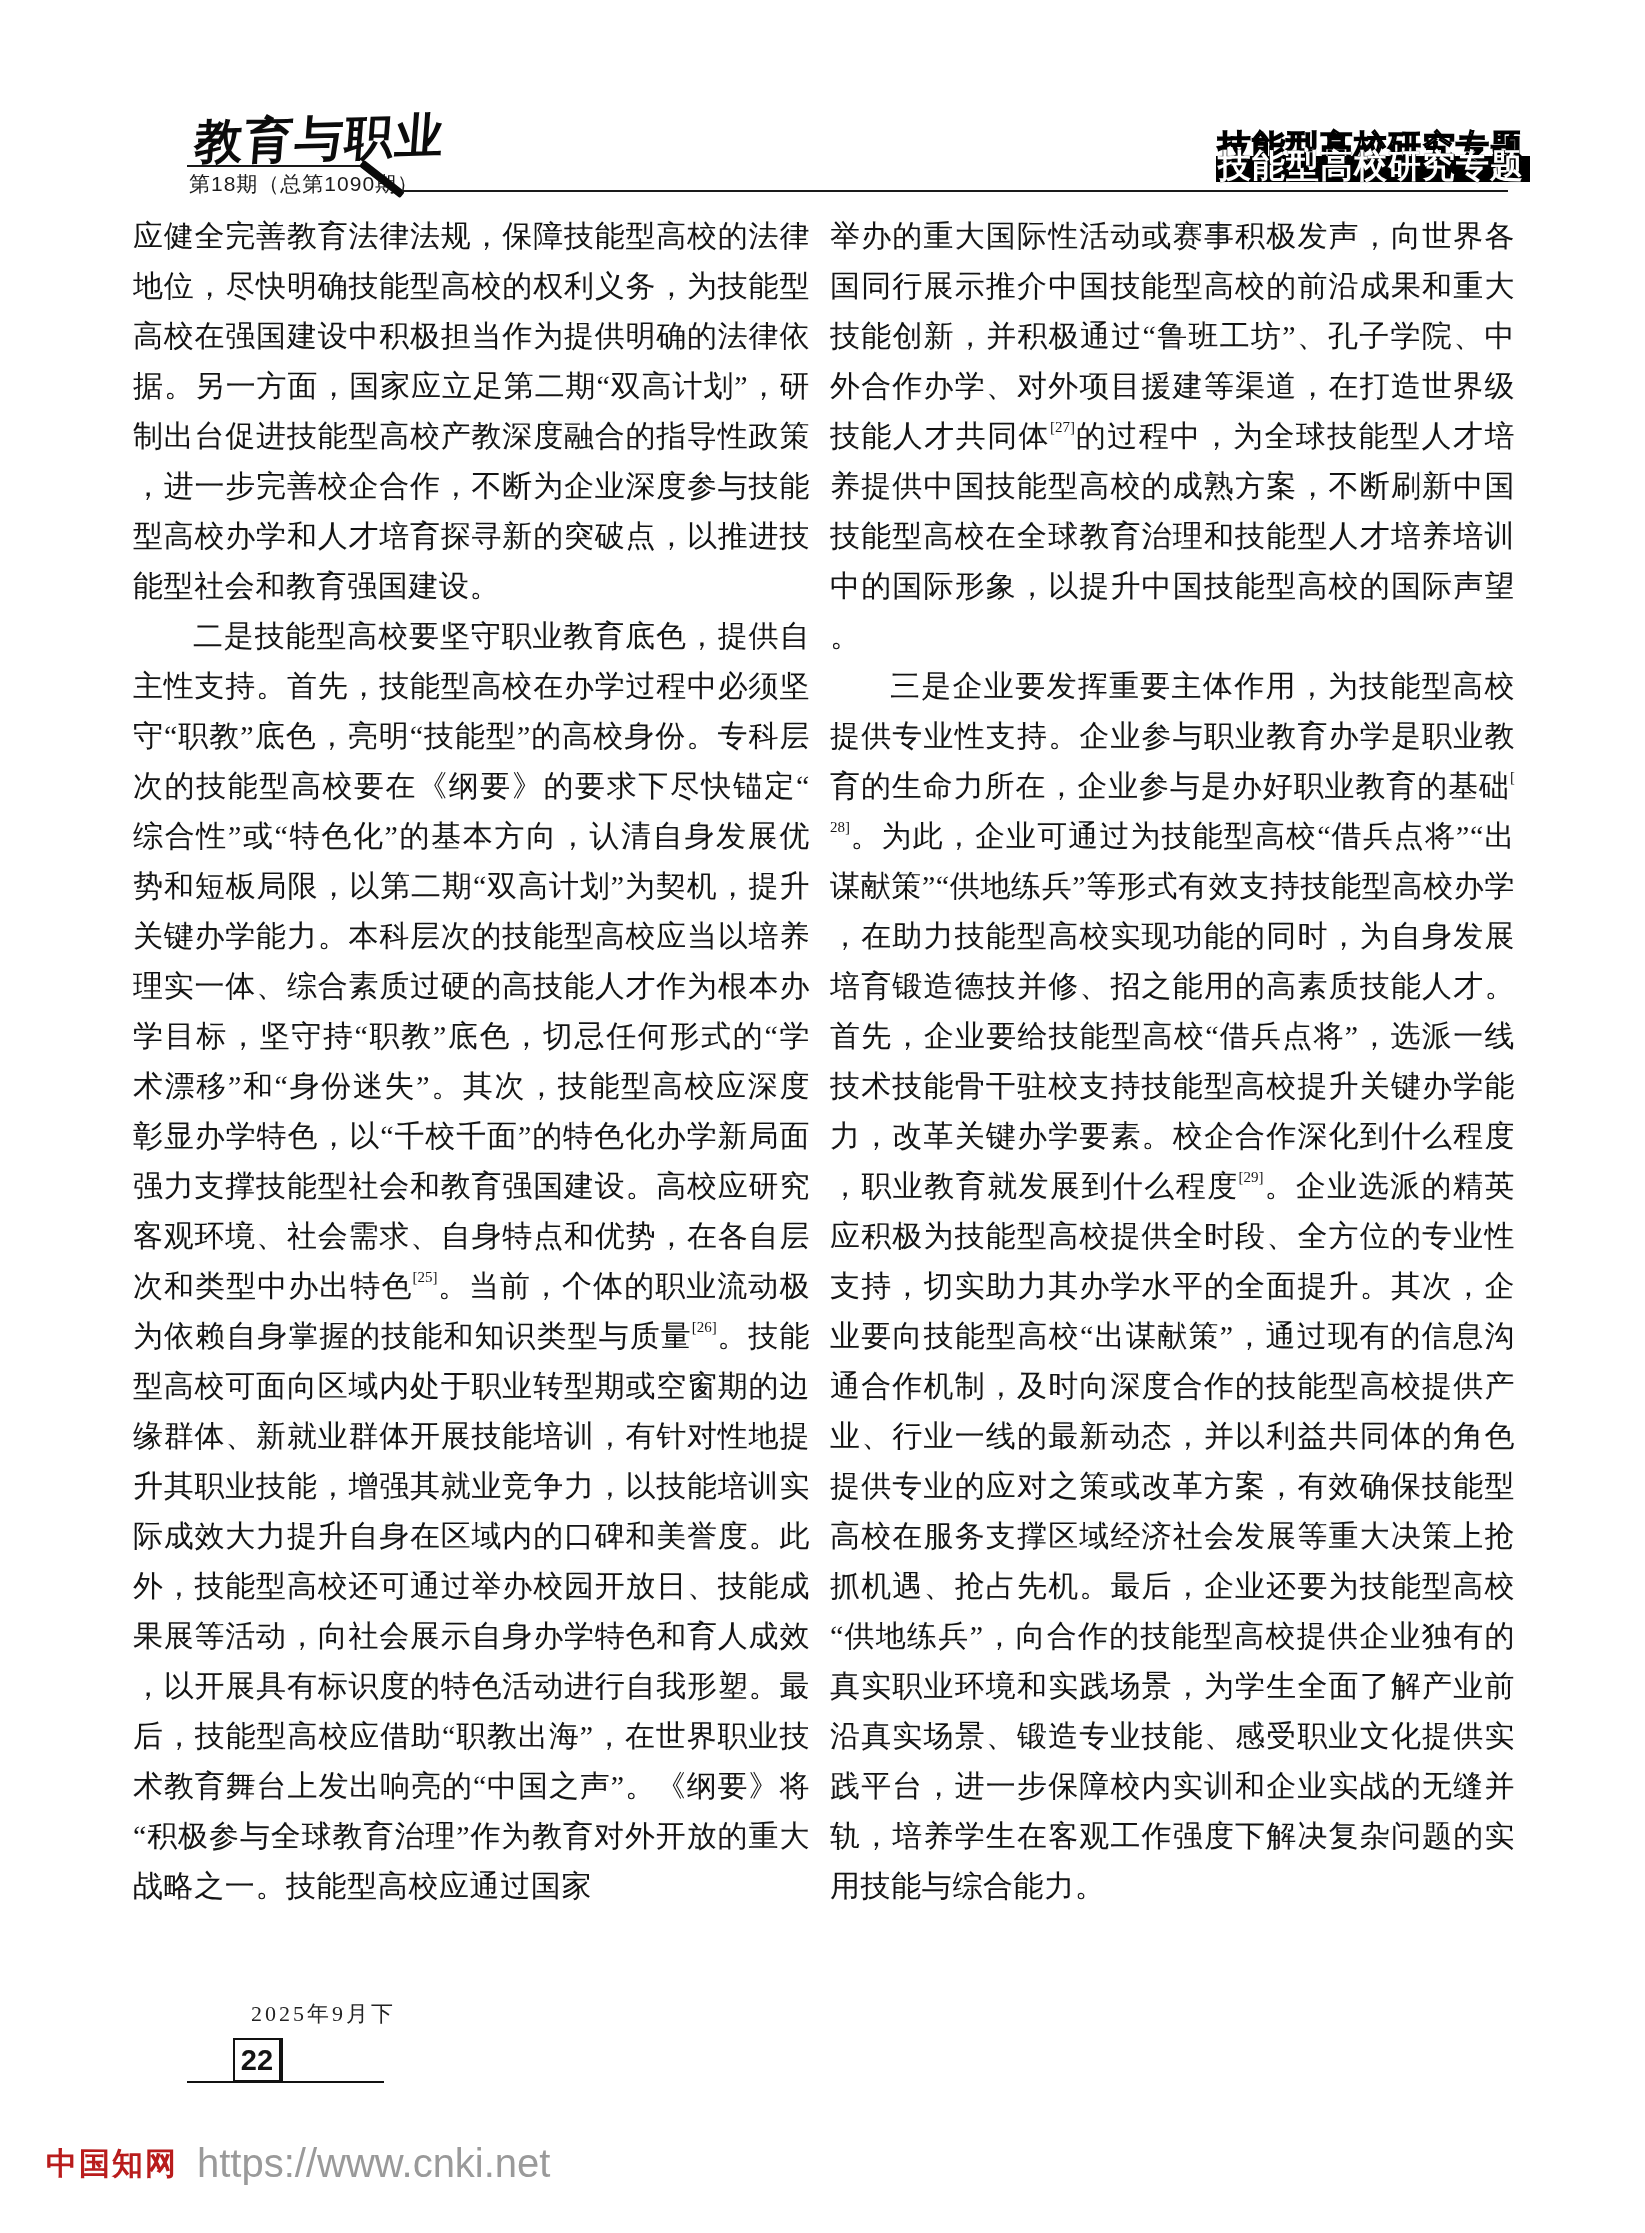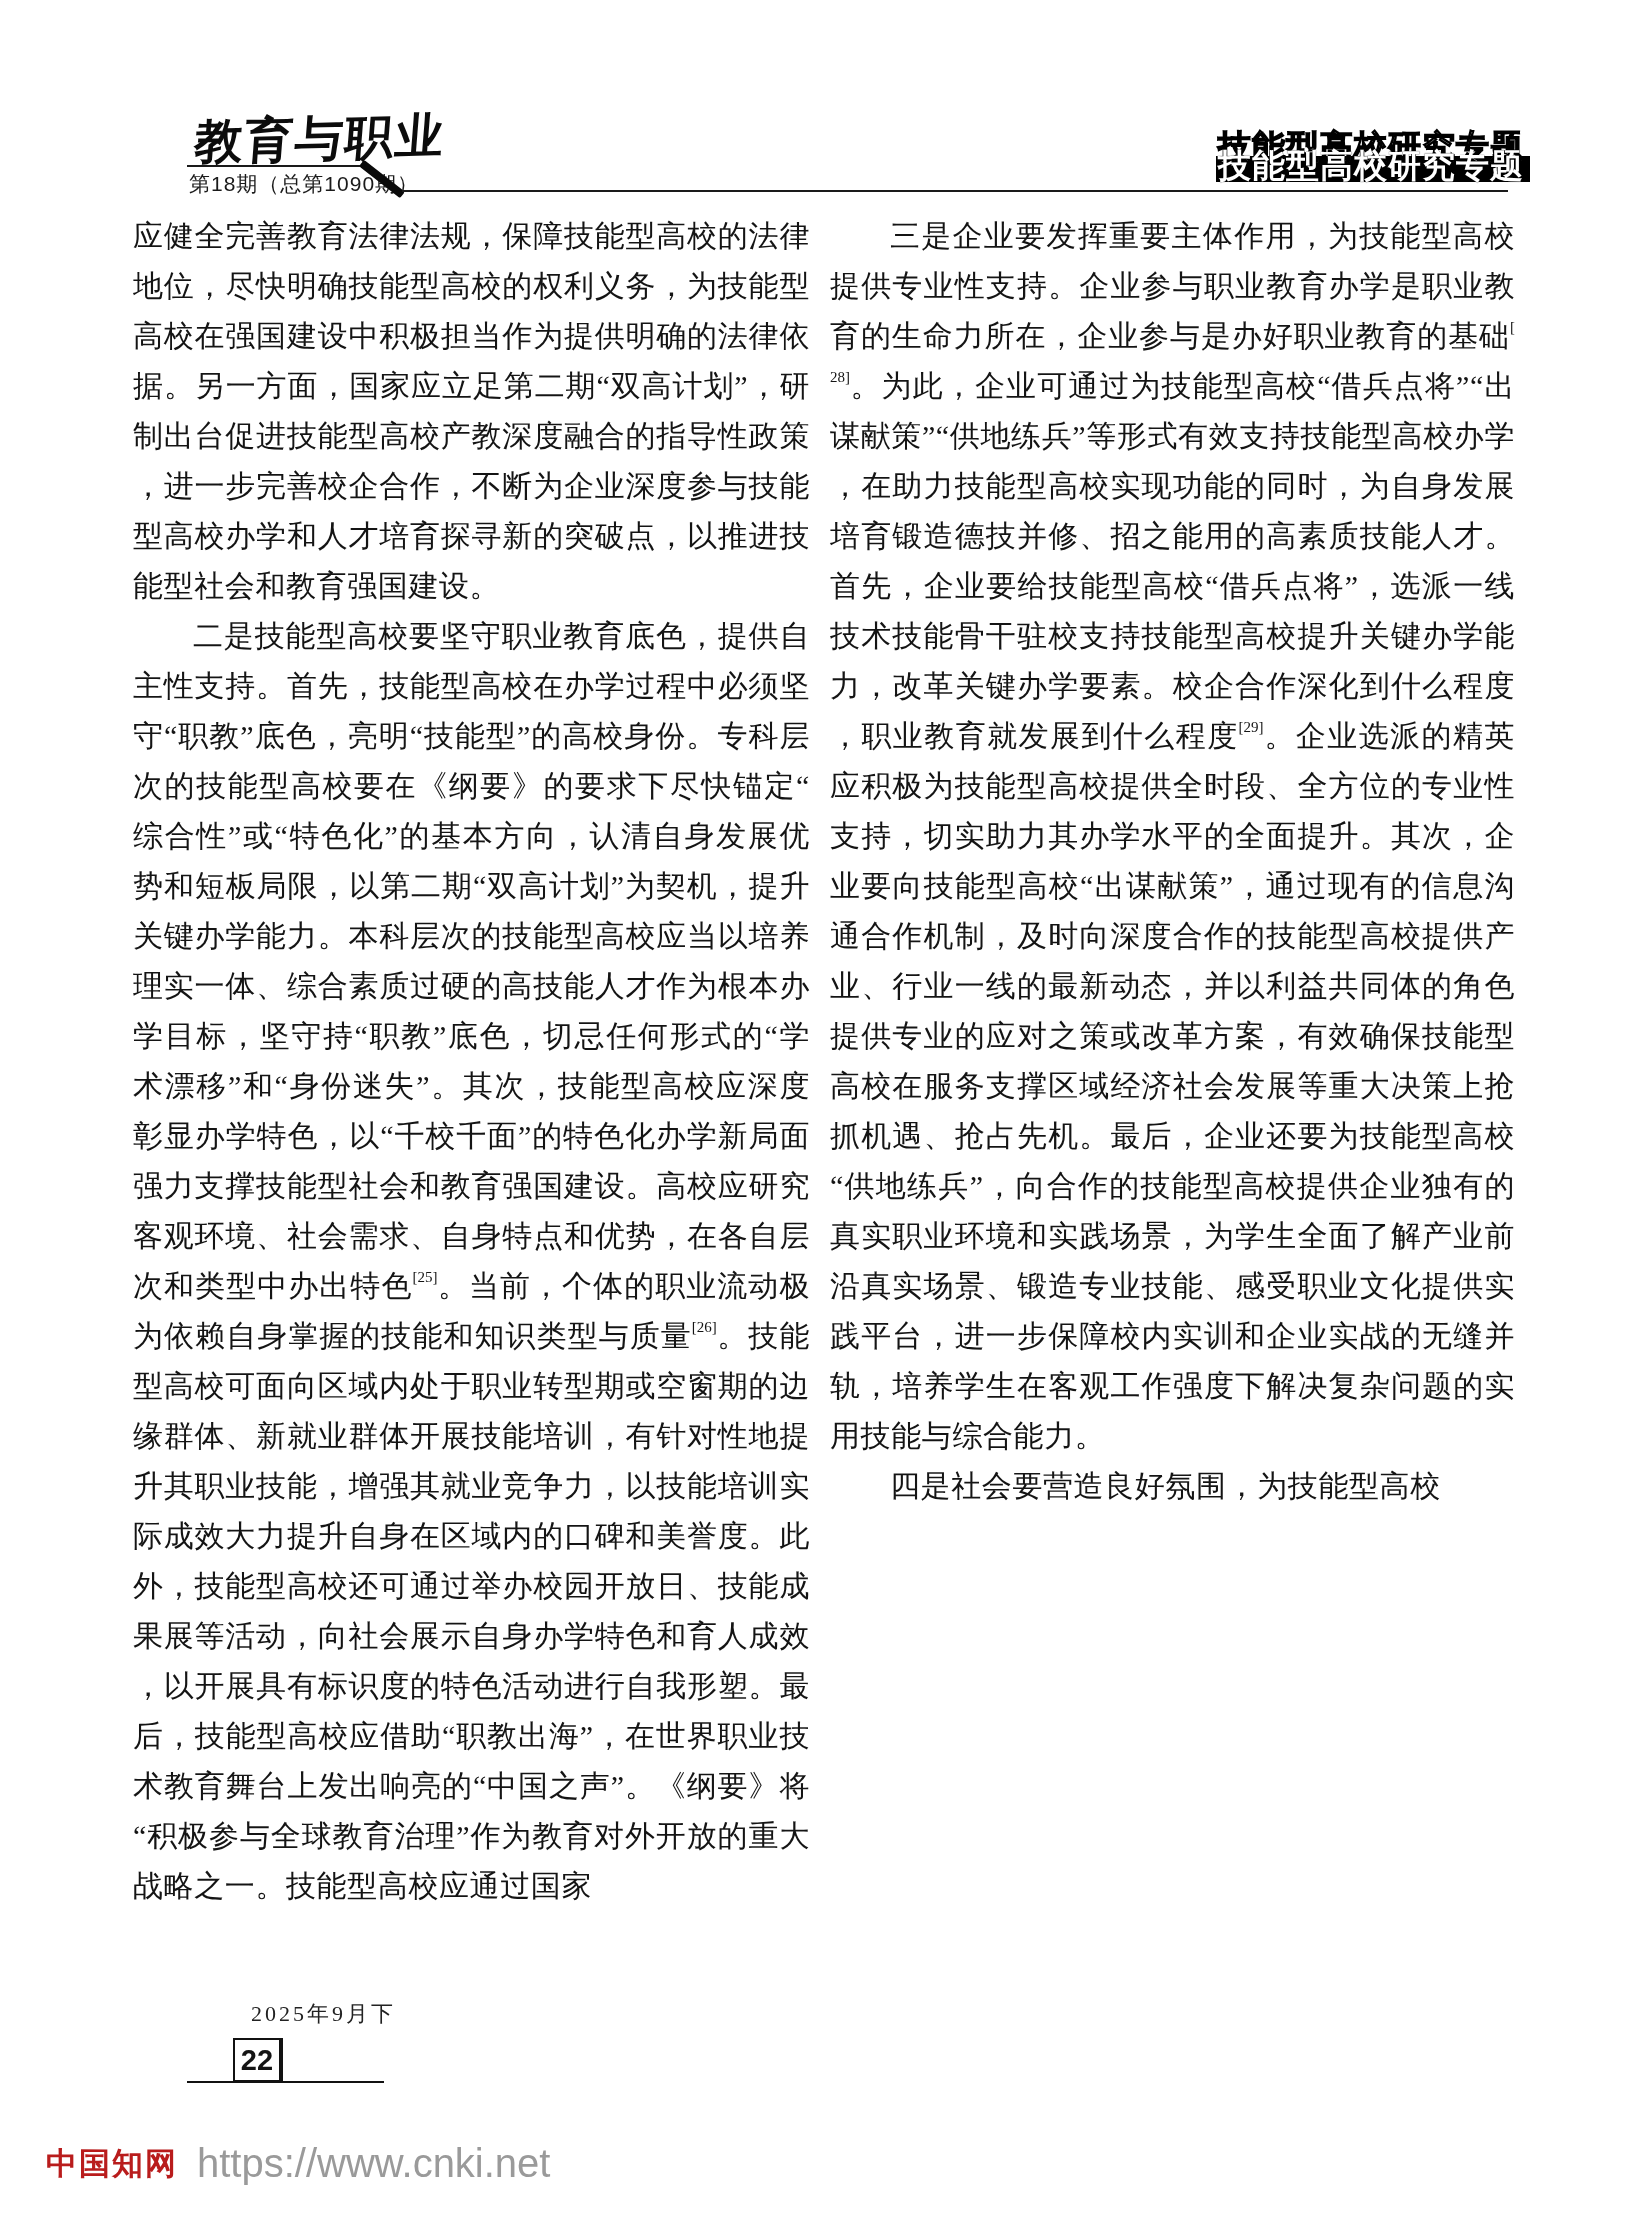--- a/index.html
+++ b/index.html
@@ -94,22 +94,22 @@
     <div class="section-bar"></div>
     <div class="section-title-ghost">技能型高校研究专题</div>
     <div class="section-title-solid">技能型高校研究专题</div>
   </div>
 
   <div class="col col-left">
       <p class="para">应健全完善教育法律法规，保障技能型高校的法律地位，尽快明确技能型高校的权利义务，为技能型高校在强国建设中积极担当作为提供明确的法律依据。另一方面，国家应立足第二期“双高计划”，研制出台促进技能型高校产教深度融合的指导性政策，进一步完善校企合作，不断为企业深度参与技能型高校办学和人才培育探寻新的突破点，以推进技能型社会和教育强国建设。</p>
       <p class="para indent">二是技能型高校要坚守职业教育底色，提供自主性支持。首先，技能型高校在办学过程中必须坚守“职教”底色，亮明“技能型”的高校身份。专科层次的技能型高校要在《纲要》的要求下尽快锚定“综合性”或“特色化”的基本方向，认清自身发展优势和短板局限，以第二期“双高计划”为契机，提升关键办学能力。本科层次的技能型高校应当以培养理实一体、综合素质过硬的高技能人才作为根本办学目标，坚守持“职教”底色，切忌任何形式的“学术漂移”和“身份迷失”。其次，技能型高校应深度彰显办学特色，以“千校千面”的特色化办学新局面强力支撑技能型社会和教育强国建设。高校应研究客观环境、社会需求、自身特点和优势，在各自层次和类型中办出特色<sup>[25]</sup>。当前，个体的职业流动极为依赖自身掌握的技能和知识类型与质量<sup>[26]</sup>。技能型高校可面向区域内处于职业转型期或空窗期的边缘群体、新就业群体开展技能培训，有针对性地提升其职业技能，增强其就业竞争力，以技能培训实际成效大力提升自身在区域内的口碑和美誉度。此外，技能型高校还可通过举办校园开放日、技能成果展等活动，向社会展示自身办学特色和育人成效，以开展具有标识度的特色活动进行自我形塑。最后，技能型高校应借助“职教出海”，在世界职业技术教育舞台上发出响亮的“中国之声”。《纲要》将“积极参与全球教育治理”作为教育对外开放的重大战略之一。技能型高校应通过国家</p>
     </div>
   <div class="col col-right">
+      <p class="para">举办的重大国际性活动或赛事积极发声，向世界各国同行展示推介中国技能型高校的前沿成果和重大技能创新，并积极通过“鲁班工坊”、孔子学院、中外合作办学、对外项目援建等渠道，在打造世界级技能人才共同体<sup>[27]</sup>的过程中，为全球技能型人才培养提供中国技能型高校的成熟方案，不断刷新中国技能型高校在全球教育治理和技能型人才培养培训中的国际形象，以提升中国技能型高校的国际声望。</p>
       <p class="para indent">三是企业要发挥重要主体作用，为技能型高校提供专业性支持。企业参与职业教育办学是职业教育的生命力所在，企业参与是办好职业教育的基础<sup>[28]</sup>。为此，企业可通过为技能型高校“借兵点将”“出谋献策”“供地练兵”等形式有效支持技能型高校办学，在助力技能型高校实现功能的同时，为自身发展培育锻造德技并修、招之能用的高素质技能人才。首先，企业要给技能型高校“借兵点将”，选派一线技术技能骨干驻校支持技能型高校提升关键办学能力，改革关键办学要素。校企合作深化到什么程度，职业教育就发展到什么程度<sup>[29]</sup>。企业选派的精英应积极为技能型高校提供全时段、全方位的专业性支持，切实助力其办学水平的全面提升。其次，企业要向技能型高校“出谋献策”，通过现有的信息沟通合作机制，及时向深度合作的技能型高校提供产业、行业一线的最新动态，并以利益共同体的角色提供专业的应对之策或改革方案，有效确保技能型高校在服务支撑区域经济社会发展等重大决策上抢抓机遇、抢占先机。最后，企业还要为技能型高校“供地练兵”，向合作的技能型高校提供企业独有的真实职业环境和实践场景，为学生全面了解产业前沿真实场景、锻造专业技能、感受职业文化提供实践平台，进一步保障校内实训和企业实战的无缝并轨，培养学生在客观工作强度下解决复杂问题的实用技能与综合能力。</p>
-      <p class="para indent">四是社会要营造良好氛围，为技能型高校</p>
     </div>
 
   <div class="footer-rule"></div>
   <div class="pageno-box">
     <span>22</span>
   </div>
   <div class="footer-date">2025年9月下</div>
 
   <div class="wm-name">中国知网</div>
   <div class="wm-url">https://www.cnki.net</div>

